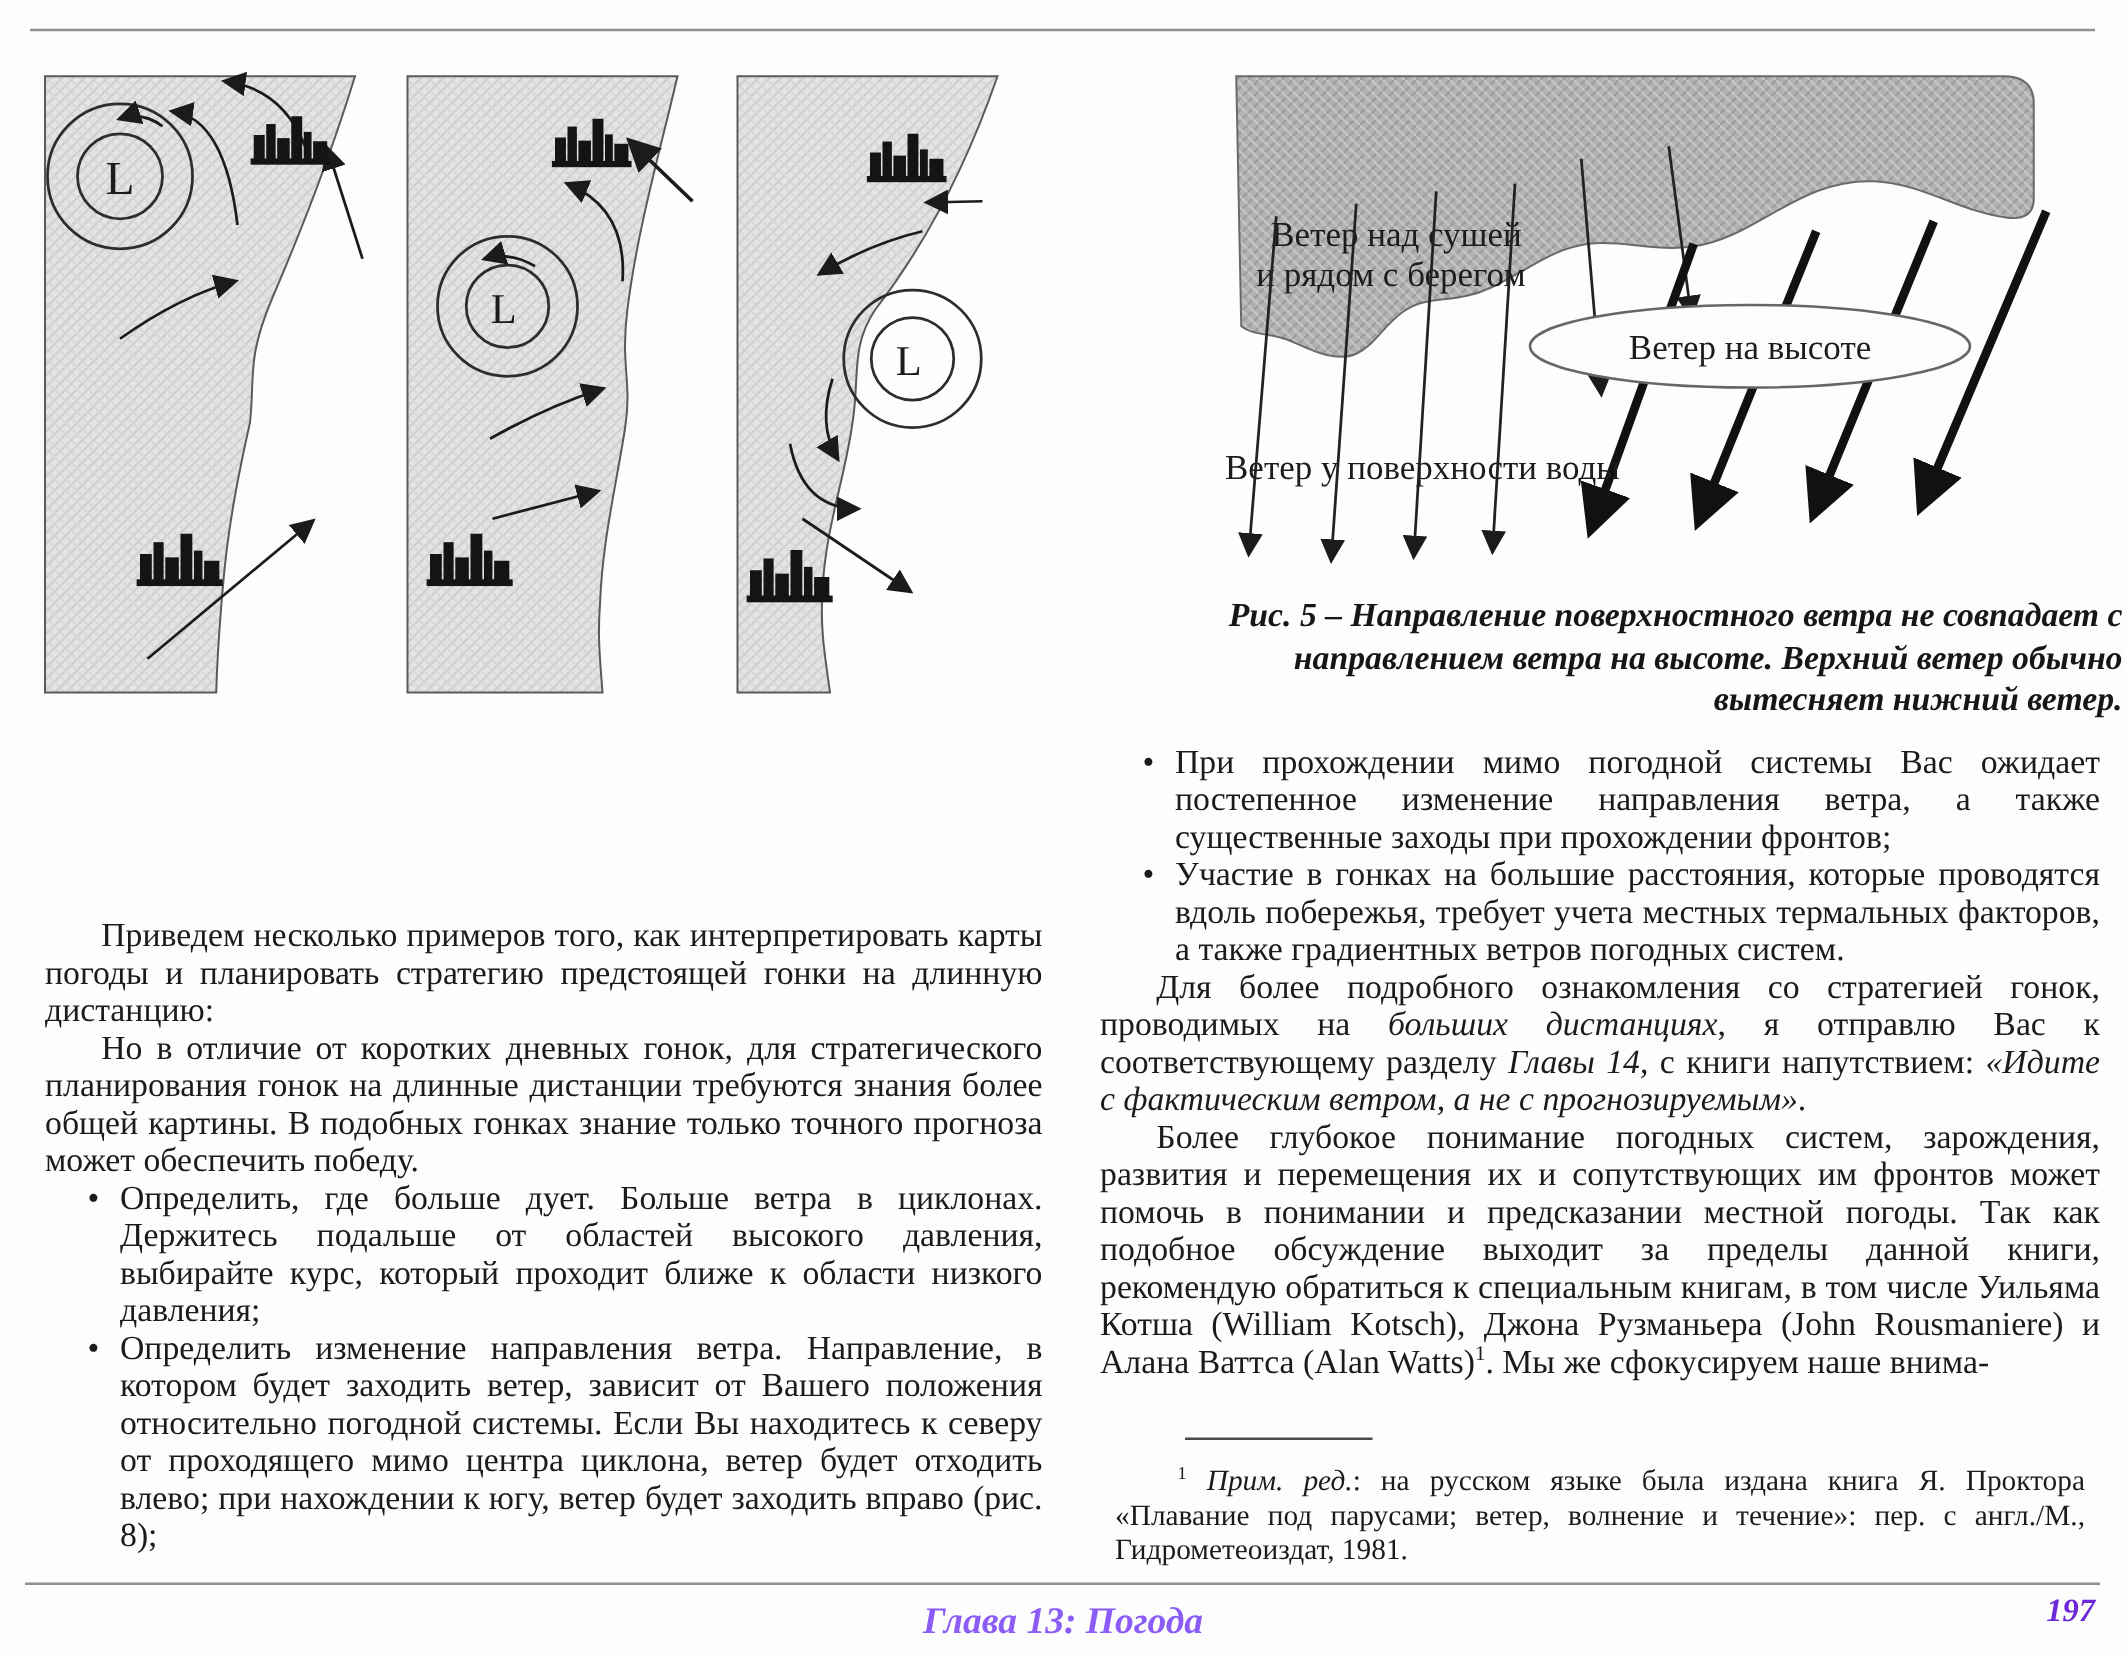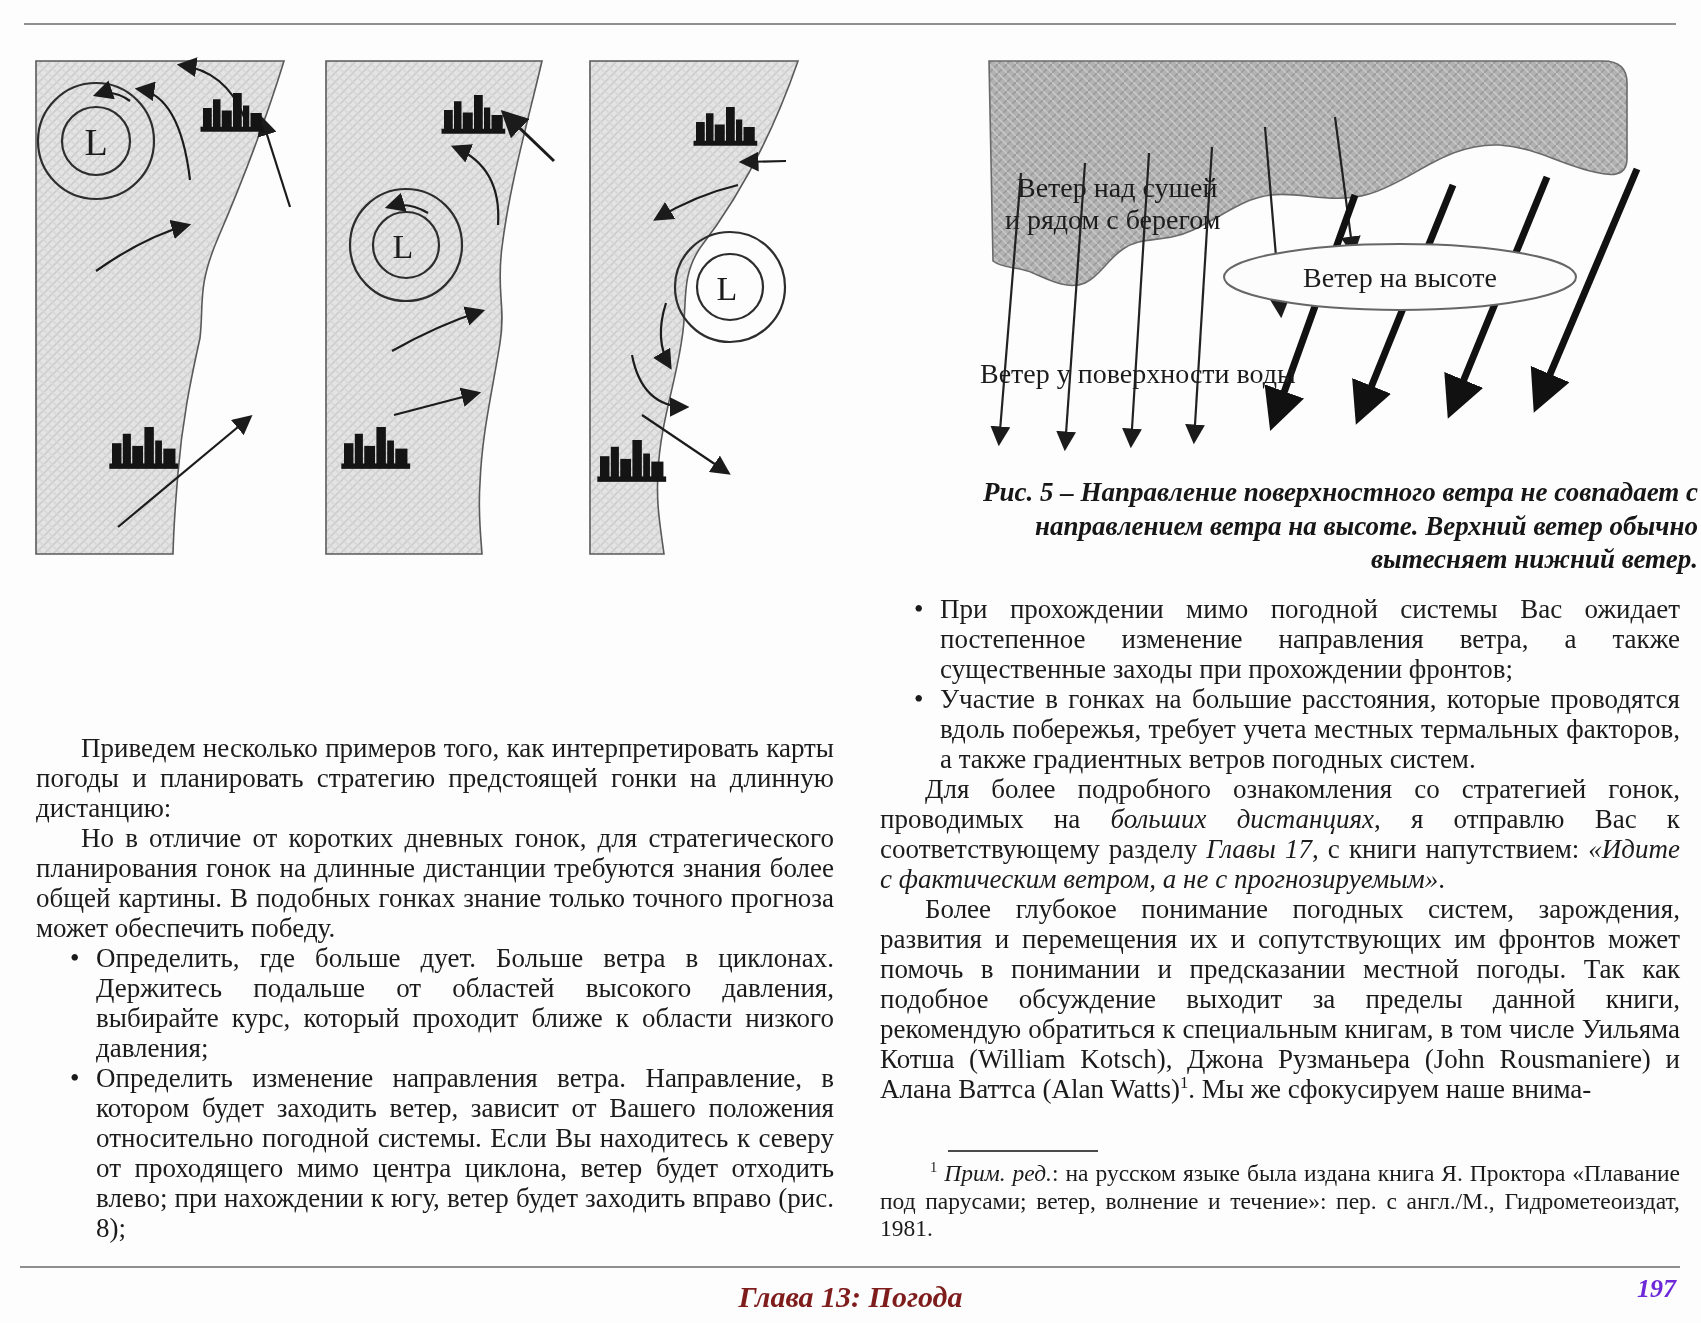--- a/index.html
+++ b/index.html
@@ -29,25 +29,25 @@
   .col ul{margin:0;padding:0 0 0 60px;list-style:none;}
   .col li{position:relative;text-align:justify;}
   .col li::before{content:"\2022";position:absolute;left:-26px;top:0;}
   .col i{font-style:italic;}
   sup{font-size:0.62em;vertical-align:super;line-height:0;}
 
   .footnote{
     position:absolute;left:880px;top:1160px;width:800px;
     font-size:23.5px;line-height:27.5px;text-align:justify;
   }
-  .footnote p{margin:0;text-indent:50px;}
+  .footnote p{margin:12px;text-indent:50px;}
 
   .footer-chapter{
     position:absolute;left:0;top:1280px;width:1701px;text-align:center;
-    font-style:italic;font-weight:bold;font-size:30px;color:#7f1d1d;
+    font-style:italic;font-weight:bold;font-size:30px;color:#8b5cf6;
   }
   .page-number{
     position:absolute;right:25px;top:1274px;
     font-style:italic;font-weight:bold;font-size:26px;color:#6d28d9;
   }
   svg text{font-family:"Liberation Serif", serif;fill:#1c1c1c;}
 </style>
 </head>
 <body>
 
@@ -184,21 +184,21 @@
       <li>Определить, где больше дует. Больше ветра в циклонах. Держитесь подальше от областей высокого давления, выбирайте курс, который проходит ближе к области низкого давления;</li>
       <li>Определить изменение направления ветра. Направление, в котором будет заходить ветер, зависит от Вашего положения относительно погодной системы. Если Вы находитесь к северу от проходящего мимо центра циклона, ветер будет отходить влево; при нахождении к югу, ветер будет заходить вправо (рис. 8);</li>
     </ul>
   </div>
 
   <div class="col col-right">
     <ul>
       <li>При прохождении мимо погодной системы Вас ожидает постепенное изменение направления ветра, а также существенные заходы при прохождении фронтов;</li>
       <li>Участие в гонках на большие расстояния, которые проводятся вдоль побережья, требует учета местных термальных факторов, а также градиентных ветров погодных систем.</li>
     </ul>
-    <p><span>Для более подробного ознакомления со стратегией гонок, проводимых на </span><i>больших дистанциях</i><span>, я отправлю Вас к соответствующему разделу </span><i>Главы 17</i><span>, с книги напутствием: </span><i>«Идите с фактическим ветром, а не с прогнозируемым»</i><span>.</span></p>
+    <p><span>Для более подробного ознакомления со стратегией гонок, проводимых на </span><i>больших дистанциях</i><span>, я отправлю Вас к соответствующему разделу </span><i>Главы 14</i><span>, с книги напутствием: </span><i>«Идите с фактическим ветром, а не с прогнозируемым»</i><span>.</span></p>
     <p><span>Более глубокое понимание погодных систем, зарождения, развития и перемещения их и сопутствующих им фронтов может помочь в понимании и предсказании местной погоды. Так как подобное обсуждение выходит за пределы данной книги, рекомендую обратиться к специальным книгам, в том числе Уильяма Котша (William Kotsch), Джона Рузманьера (John Rousmaniere) и Алана Ваттса (Alan Watts)</span><sup>1</sup><span>. Мы же сфокусируем наше внима-</span></p>
   </div>
 
   <div class="rule fn-rule"></div>
   <div class="footnote">
     <p><sup>1</sup><span> </span><i>Прим. ред.</i><span>: на русском языке была издана книга Я. Проктора «Плавание под парусами; ветер, волнение и течение»: пер. с англ./М., Гидрометеоиздат, 1981.</span></p>
   </div>
 
   <div class="rule footer-rule"></div>
   <div class="footer-chapter">Глава 13: Погода</div>

